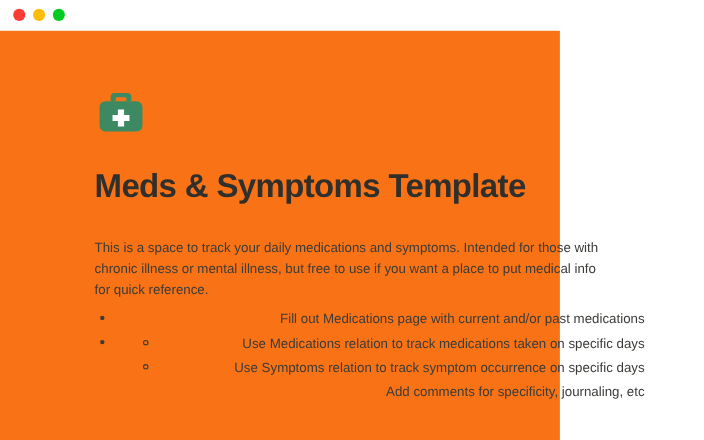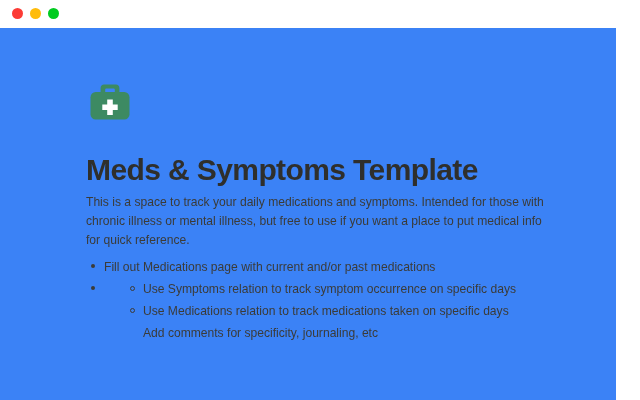--- a/index.html
+++ b/index.html
@@ -48,23 +48,23 @@
   }
   .light-close  { background: #fc3b35; }
   .light-min    { background: #ffbc0b; }
   .light-max    { background: #00cb20; }
 
   
   .page {
     position: absolute;
     top: 28px;
     left: 0;
-    width: 616px;
+    width: 509px;
     height: 372px;
-    background: #3b82f6;
+    background: #f97316;
   }
 
   .content {
     position: absolute;
     left: 86px;
     top: 0;
     width: 500px;
   }
 
   .page-icon {
@@ -78,21 +78,21 @@
     margin: 26px 0 0 0;
     font-size: 30px;
     line-height: 36px;
     font-weight: bold;
     letter-spacing: -0.6px;
     color: #2f2f2c;
     font-family: "Liberation Sans", sans-serif;
   }
 
   .intro {
-    margin: 5px 0 0 0;
+    margin: 28px 0 0 0;
     font-size: 12.1px;
     line-height: 19px;
     color: #3b3b38;
     width: 470px;
   }
 
   .section-heading {
     margin: 19px 0 0 0;
     font-size: 15.5px;
     line-height: 21px;
@@ -106,20 +106,21 @@
     margin: 8px 0 0 0;
     padding: 0;
   }
   ul.bullets > li {
     position: relative;
     padding-left: 18px;
     font-size: 12.1px;
     line-height: 18px;
     color: #3b3b38;
     margin-bottom: 4px;
+    text-align: right;
   }
   ul.bullets > li > .bullet-dot {
     position: absolute;
     left: 5px;
     top: 6px;
     width: 4px;
     height: 4px;
     border-radius: 50%;
     background: #3b3b38;
   }
@@ -181,25 +182,25 @@
         <li>
           <span class="bullet-dot"></span>
           <span class="li-row">Fill out Medications page with current and/or past medications</span>
         </li>
 
         <li>
           <span class="bullet-dot"></span>
           <ul class="sub-bullets">
             <li>
               <span class="bullet-ring"></span>
-              <span class="li-row">Use Symptoms relation to track symptom occurrence on specific days</span>
+              <span class="li-row">Use Medications relation to track medications taken on specific days</span>
             </li>
             <li>
               <span class="bullet-ring"></span>
-              <span class="li-row">Use Medications relation to track medications taken on specific days</span>
+              <span class="li-row">Use Symptoms relation to track symptom occurrence on specific days</span>
             </li>
             <li>
 
               <span class="li-row">Add comments for specificity, journaling, etc</span>
             </li>
           </ul>
         </li>
 
       </ul>
 

